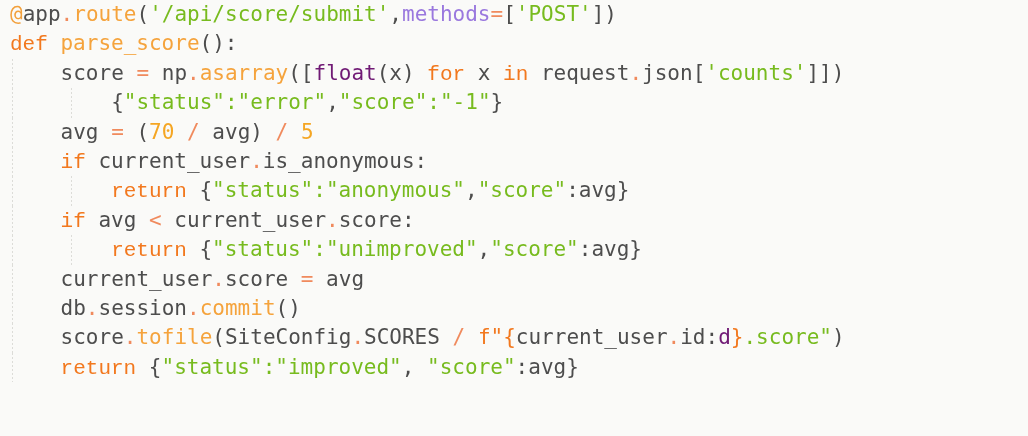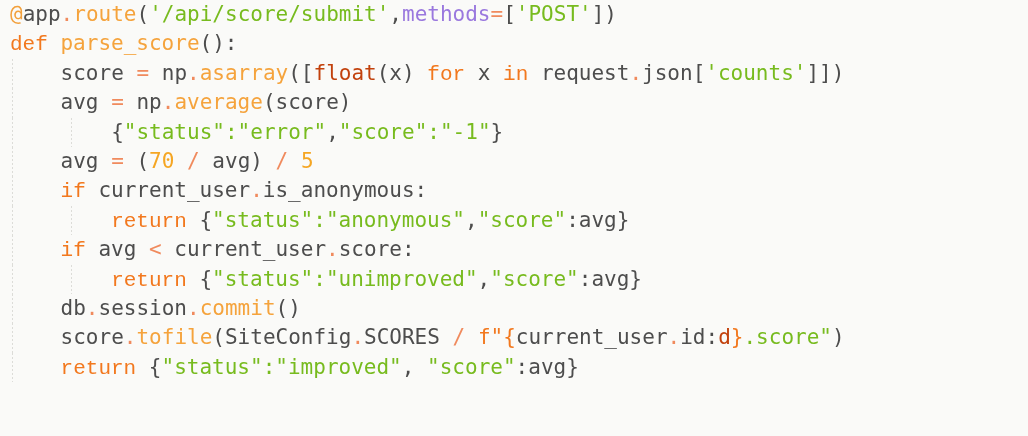--- a/index.html
+++ b/index.html
@@ -47,34 +47,34 @@
   .guide.g2 { left: 70.5px; }
 
   
   .pln { color: #4d4d4d; }           
   .kw  { color: #f2781e; font-family: Liberation Mono, monospace; }           
   .dec { color: #f2a03c; }           
   .fn  { color: #f5a33c; }           
   .str { color: #77bb1e; }           
   .num { color: #f5a623; }           
   .op  { color: #f08a5d; }           
-  .bi  { color: #c2410c; }           
+  .bi  { color: #701a75; }           
   .kwarg { color: #9a78de; }         
   .fstr { color: #f2781e; }          
 </style>
 </head>
 <body>
 
 <div id="code">
     <div class="line"><span class="txt dec">@</span><span class="txt pln">app</span><span class="txt op">.</span><span class="txt fn">route</span><span class="txt pln">(</span><span class="txt str">'/api/score/submit'</span><span class="txt pln">,</span><span class="txt kwarg">methods</span><span class="txt op">=</span><span class="txt pln">[</span><span class="txt str">'POST'</span><span class="txt pln">]</span><span class="txt pln">)</span></div>
     <div class="line"><span class="txt kw">def</span><span class="txt pln"> </span><span class="txt fn">parse_score</span><span class="txt pln">():</span></div>
     <div class="line"><span class="guide g1"></span><span class="txt pln">    score </span><span class="txt op">=</span><span class="txt pln"> np</span><span class="txt op">.</span><span class="txt fn">asarray</span><span class="txt pln">([</span><span class="txt bi">float</span><span class="txt pln">(x) </span><span class="txt kw">for</span><span class="txt pln"> x </span><span class="txt kw">in</span><span class="txt pln"> request</span><span class="txt op">.</span><span class="txt pln">json[</span><span class="txt str">'counts'</span><span class="txt pln">]])</span></div>
-    <div class="line"><span class="guide g1"></span><span class="txt pln">    avg </span><span class="txt op">=</span><span class="txt pln"> np</span><span class="txt op">.</span><span class="txt fn">average</span><span class="txt pln">(score)</span></div>
     <div class="line"><span class="guide g1"></span><span class="guide g2"></span><span class="txt pln">        {</span><span class="txt str">"status"</span><span class="txt str">:</span><span class="txt str">"error"</span><span class="txt pln">,</span><span class="txt str">"score"</span><span class="txt str">:</span><span class="txt str">"-1"</span><span class="txt pln">}</span></div>
     <div class="line"><span class="guide g1"></span><span class="txt pln">    avg </span><span class="txt op">=</span><span class="txt pln"> (</span><span class="txt num">70</span><span class="txt pln"> </span><span class="txt op">/</span><span class="txt pln"> avg) </span><span class="txt op">/</span><span class="txt pln"> </span><span class="txt num">5</span></div>
     <div class="line"><span class="guide g1"></span><span class="txt pln">    </span><span class="txt kw">if</span><span class="txt pln"> current_user</span><span class="txt op">.</span><span class="txt pln">is_anonymous:</span></div>
     <div class="line"><span class="guide g1"></span><span class="guide g2"></span><span class="txt pln">        </span><span class="txt kw">return</span><span class="txt pln"> {</span><span class="txt str">"status"</span><span class="txt str">:</span><span class="txt str">"anonymous"</span><span class="txt pln">,</span><span class="txt str">"score"</span><span class="txt pln">:</span><span class="txt pln">avg}</span></div>
     <div class="line"><span class="guide g1"></span><span class="txt pln">    </span><span class="txt kw">if</span><span class="txt pln"> avg </span><span class="txt op">&lt;</span><span class="txt pln"> current_user</span><span class="txt op">.</span><span class="txt pln">score:</span></div>
     <div class="line"><span class="guide g1"></span><span class="guide g2"></span><span class="txt pln">        </span><span class="txt kw">return</span><span class="txt pln"> {</span><span class="txt str">"status"</span><span class="txt str">:</span><span class="txt str">"unimproved"</span><span class="txt pln">,</span><span class="txt str">"score"</span><span class="txt pln">:</span><span class="txt pln">avg}</span></div>
+    <div class="line"><span class="guide g1"></span><span class="txt pln">    current_user</span><span class="txt op">.</span><span class="txt pln">score </span><span class="txt op">=</span><span class="txt pln"> avg</span></div>
     <div class="line"><span class="guide g1"></span><span class="txt pln">    db</span><span class="txt op">.</span><span class="txt pln">session</span><span class="txt op">.</span><span class="txt fn">commit</span><span class="txt pln">()</span></div>
     <div class="line"><span class="guide g1"></span><span class="txt pln">    score</span><span class="txt op">.</span><span class="txt fn">tofile</span><span class="txt pln">(SiteConfig</span><span class="txt op">.</span><span class="txt pln">SCORES </span><span class="txt op">/</span><span class="txt pln"> </span><span class="txt fstr">f"</span><span class="txt fstr">{</span><span class="txt pln">current_user</span><span class="txt op">.</span><span class="txt pln">id</span><span class="txt pln">:</span><span class="txt bi">d</span><span class="txt fstr">}</span><span class="txt str">.score"</span><span class="txt pln">)</span></div>
     <div class="line"><span class="guide g1"></span><span class="txt pln">    </span><span class="txt kw">return</span><span class="txt pln"> {</span><span class="txt str">"status"</span><span class="txt str">:</span><span class="txt str">"improved"</span><span class="txt pln">,</span><span class="txt pln"> </span><span class="txt str">"score"</span><span class="txt pln">:</span><span class="txt pln">avg}</span></div>
   </div>
 
 </body></html>

